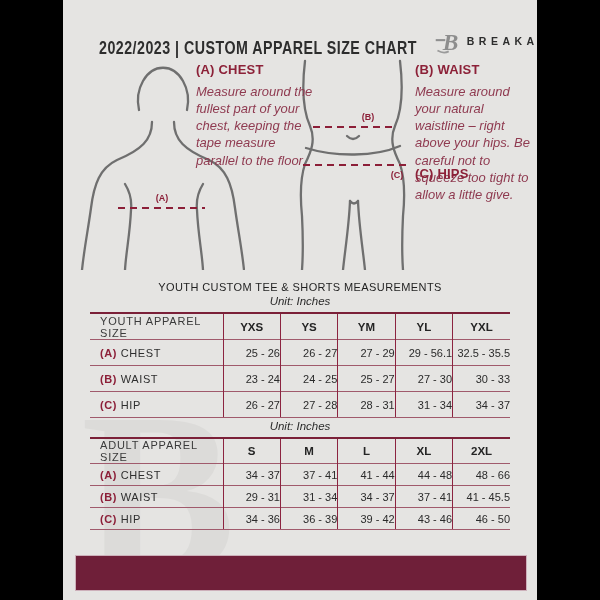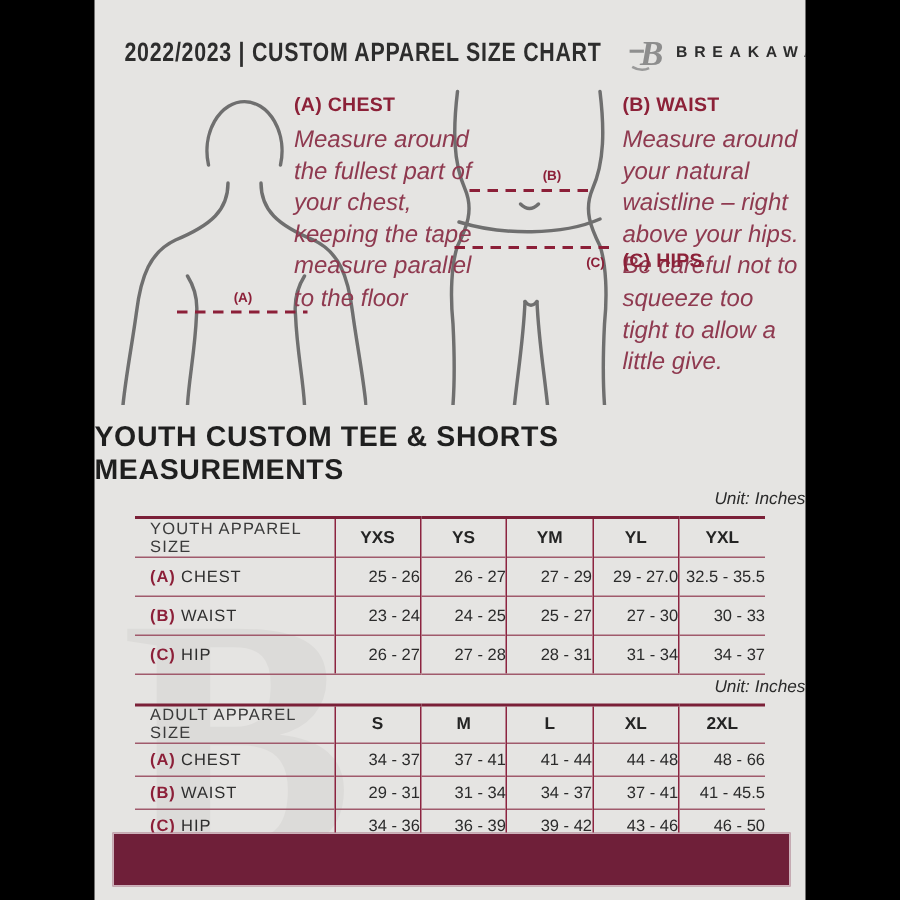--- a/index.html
+++ b/index.html
@@ -14,22 +14,22 @@
   }
   .watermark{
     position:absolute;left:18px;top:378px;z-index:0;
     font-family:"Liberation Serif",serif;font-weight:bold;
     font-size:232px;line-height:1;color:#dcdbd9;user-select:none;
   }
   .content{position:relative;z-index:1;}
 
   
   .hdr{
-    height:56px;display:flex;align-items:center;justify-content:space-between;
-    padding:14px 20px 0 20px;box-sizing:border-box;
+    height:56px;display:flex;align-items:flex-end;justify-content:space-between;
+    padding:14px 20px 0 36px;box-sizing:border-box;
   }
   .hdr-title{
     font-weight:800;font-size:15px;color:#2d2d2d;letter-spacing:.5px;
     display:inline-block;transform:scale(.95,1.18);transform-origin:left center;
     white-space:nowrap;
   }
   .brand{display:flex;align-items:center;gap:7px;}
   .brand-name{font-weight:700;font-size:10.5px;letter-spacing:4.5px;color:#2d2d2d;}
 
   
@@ -38,32 +38,32 @@
   .fig-upper{left:12px;}
   .fig-lower{left:227px;}
   .guide{position:absolute;width:122px;}
   .guide-a{left:133px;top:6px;}
   .guide-b{left:352px;top:6px;width:118px;}
   .guide-c{left:352px;top:110px;width:118px;}
   .guide h3{
     margin:0 0 6px 0;font-size:13px;font-weight:800;color:#8c2138;letter-spacing:.2px;
   }
   .guide p{
-    margin:0;font-size:16px;line-height:1.32;font-style:italic;color:#8f3a50;
+    margin:0;font-size:13px;line-height:1.32;font-style:italic;color:#8f3a50;
   }
   .marker{font-size:9px;font-weight:bold;fill:#8c1f38;}
   .outline{fill:none;stroke:#6f6f6f;stroke-width:2.3;stroke-linecap:round;}
   .dash{fill:none;stroke:#8c1f38;stroke-width:2;stroke-dasharray:7 5;}
 
   
   .section-title{
-    margin-top:11px;font-size:19px;font-weight:700;
+    margin-top:11px;text-align:center;font-size:11px;font-weight:400;
     color:#1f1f1f;letter-spacing:.4px;
   }
-  .unit{text-align:right;font-size:11.5px;font-style:italic;color:#2b2b2b;margin-top:2px;}
+  .unit{text-align:center;font-size:11.5px;font-style:italic;color:#2b2b2b;margin-top:2px;}
   table{border-collapse:collapse;width:420px;margin:5px auto 0 auto;table-layout:fixed;}
   col.c-first{width:133px;}
   th,td{padding:0;background:transparent;}
   thead th{
     border-top:2px solid #7b2038;font-size:11.5px;font-weight:700;color:#242424;
     text-align:center;
   }
   thead th.first{
     font-weight:400;font-size:11px;letter-spacing:.8px;color:#3a3a3a;
     text-align:left;padding-left:10px;
@@ -164,21 +164,21 @@
           <th>YL</th>
           <th>YXL</th>
         </tr>
       </thead>
       <tbody>
         <tr>
           <td class="first"><span class="pre">(A)</span> <span>CHEST</span></td>
           <td>25 - 26</td>
           <td>26 - 27</td>
           <td>27 - 29</td>
-          <td>29 - 27.0</td>
+          <td>29 - 56.1</td>
           <td>32.5 - 35.5</td>
         </tr>
         <tr>
           <td class="first"><span class="pre">(B)</span> <span>WAIST</span></td>
           <td>23 - 24</td>
           <td>24 - 25</td>
           <td>25 - 27</td>
           <td>27 - 30</td>
           <td>30 - 33</td>
         </tr>

